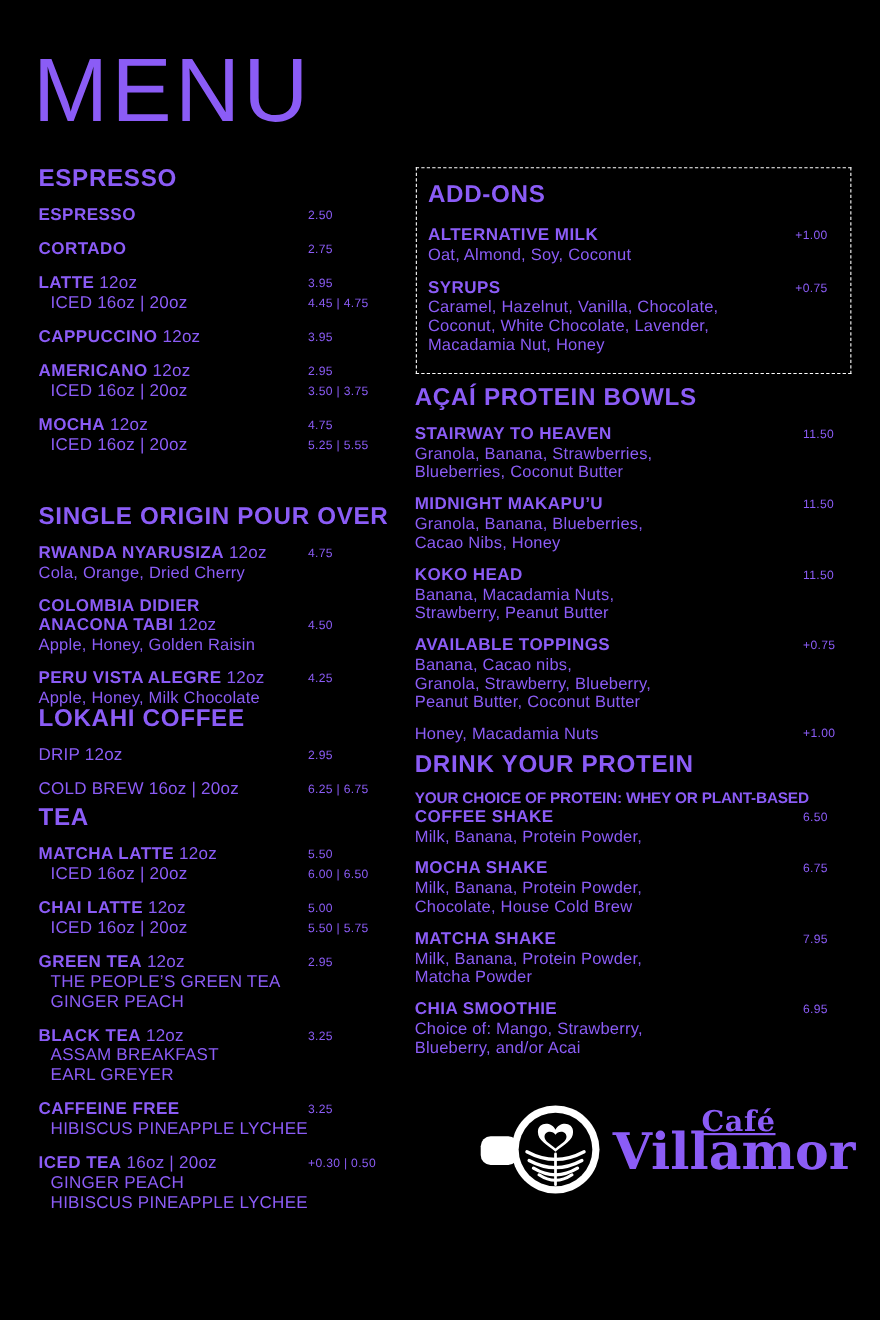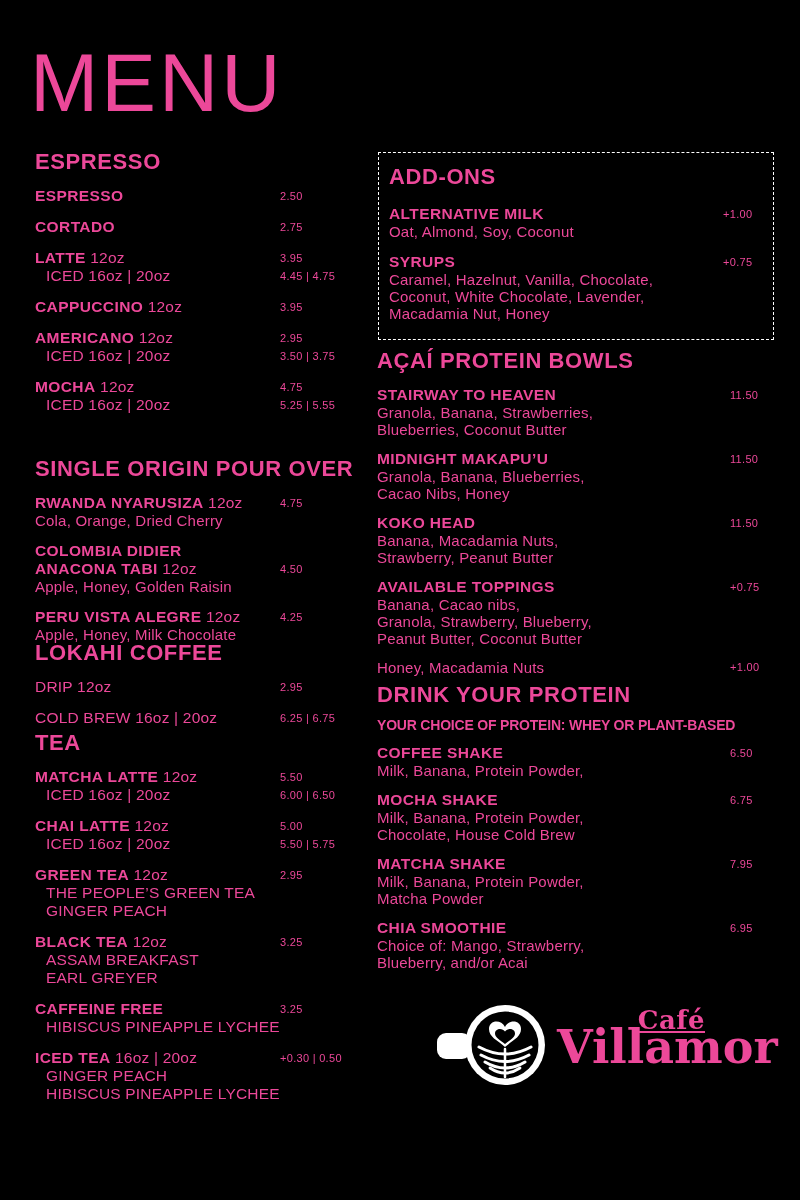--- a/index.html
+++ b/index.html
@@ -1,29 +1,29 @@
 <!DOCTYPE html>
 <html><head>
 <meta charset="utf-8">
 <style>
   html,body{margin:0;padding:0;background:#000;}
-  #page{position:relative;width:800px;height:1200px;background:#000;color:#ec4899;
+  #page{position:relative;width:800px;height:1200px;background:#000;color:#8b5cf6;
         font-family:"Liberation Sans",sans-serif;overflow:hidden;}
 
   .menu-title{position:absolute;left:30px;top:42px;font-size:82px;line-height:82px;
               font-weight:300;letter-spacing:3px;white-space:nowrap;}
 
   .section{position:absolute;}
   .col-l{left:35px;width:342px;--price-x:245px;}
   .col-r{left:377px;width:400px;--price-x:353px;}
 
   .section-title{font-size:22px;line-height:24px;font-weight:700;letter-spacing:.6px;
                  margin:0 0 13px 0;white-space:nowrap;}
   .section-subtitle{font-size:14px;line-height:18px;font-weight:700;letter-spacing:-.2px;
-                    margin:-4px 0 10px 0;white-space:nowrap;}
+                    margin:-4px 0 0 0;white-space:nowrap;}
 
   .item{margin-bottom:13px;}
   .tight .item{margin-bottom:12px;}
   .line{position:relative;font-size:15.5px;line-height:18px;min-height:17px;white-space:nowrap;}
   .line .b{font-weight:700;letter-spacing:.4px;}
   .line .r{font-weight:400;letter-spacing:.2px;}
   .line.desc{font-size:15px;line-height:17px;letter-spacing:.2px;}
   .line.ind{padding-left:11px;}
   .price{position:absolute;left:var(--price-x);top:0;font-size:11px;font-weight:400;
          letter-spacing:.3px;white-space:nowrap;}

